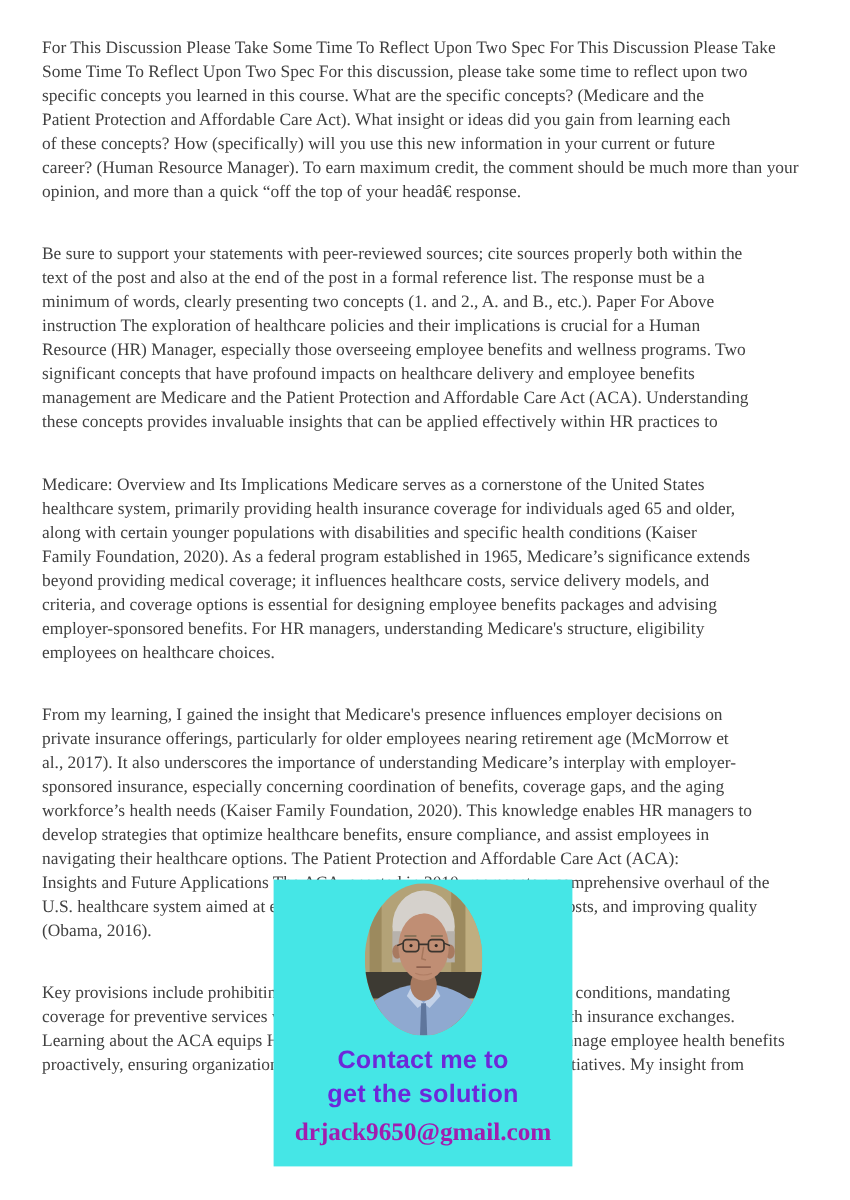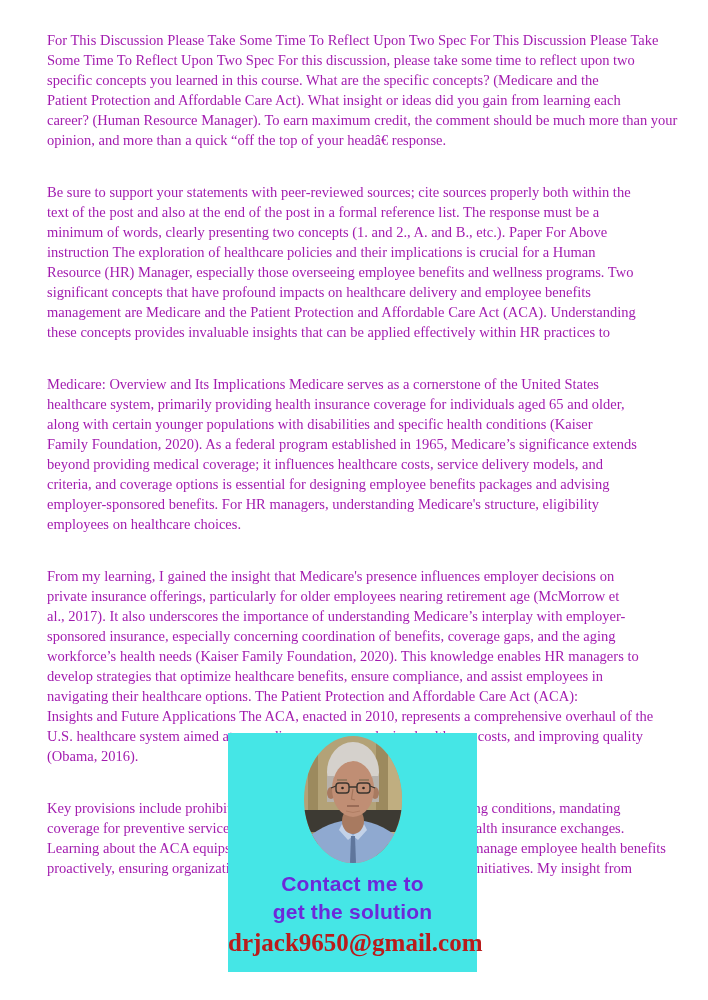--- a/index.html
+++ b/index.html
@@ -9,26 +9,26 @@
   }
   body {
     width: 708px;
     height: 1000px;
     position: relative;
     overflow: hidden;
     font-family: "Liberation Serif", serif;
   }
   .document-text {
     position: absolute;
-    left: 47px;
+    left: 35px;
     top: 30px;
     width: 625px;
     font-size: 14.5px;
     line-height: 20px;
-    color: #a21caf;
+    color: #404040;
   }
   .para { margin: 0 0 32px 0; }
   .para:last-child { margin-bottom: 0; }
   .line { white-space: nowrap; }
   .contact-overlay {
     position: absolute;
     left: 228px;
     top: 733px;
     width: 249px;
     height: 239px;
@@ -47,35 +47,36 @@
     font-weight: bold;
     font-size: 21px;
     line-height: 28px;
     color: #6d28d9;
     margin-top: 7px;
     letter-spacing: 0.2px;
   }
   .email {
     font-family: "Liberation Serif", serif;
     font-weight: bold;
-    font-size: 25px;
+    font-size: 21px;
     line-height: 24px;
-    color: #b91c1c;
+    color: #a21caf;
     margin-top: 5px;
   }
 </style>
 </head>
 <body>
 
 <div class="document-text">
     <div class="para">
       <div class="line">For This Discussion Please Take Some Time To Reflect Upon Two Spec For This Discussion Please Take</div>
       <div class="line">Some Time To Reflect Upon Two Spec For this discussion, please take some time to reflect upon two</div>
       <div class="line">specific concepts you learned in this course. What are the specific concepts? (Medicare and the</div>
       <div class="line">Patient Protection and Affordable Care Act). What insight or ideas did you gain from learning each</div>
+      <div class="line">of these concepts? How (specifically) will you use this new information in your current or future</div>
       <div class="line">career? (Human Resource Manager). To earn maximum credit, the comment should be much more than your</div>
       <div class="line">opinion, and more than a quick “off the top of your headâ€ response.</div>
     </div>
     <div class="para">
       <div class="line">Be sure to support your statements with peer-reviewed sources; cite sources properly both within the</div>
       <div class="line">text of the post and also at the end of the post in a formal reference list. The response must be a</div>
       <div class="line">minimum of words, clearly presenting two concepts (1. and 2., A. and B., etc.). Paper For Above</div>
       <div class="line">instruction The exploration of healthcare policies and their implications is crucial for a Human</div>
       <div class="line">Resource (HR) Manager, especially those overseeing employee benefits and wellness programs. Two</div>
       <div class="line">significant concepts that have profound impacts on healthcare delivery and employee benefits</div>

